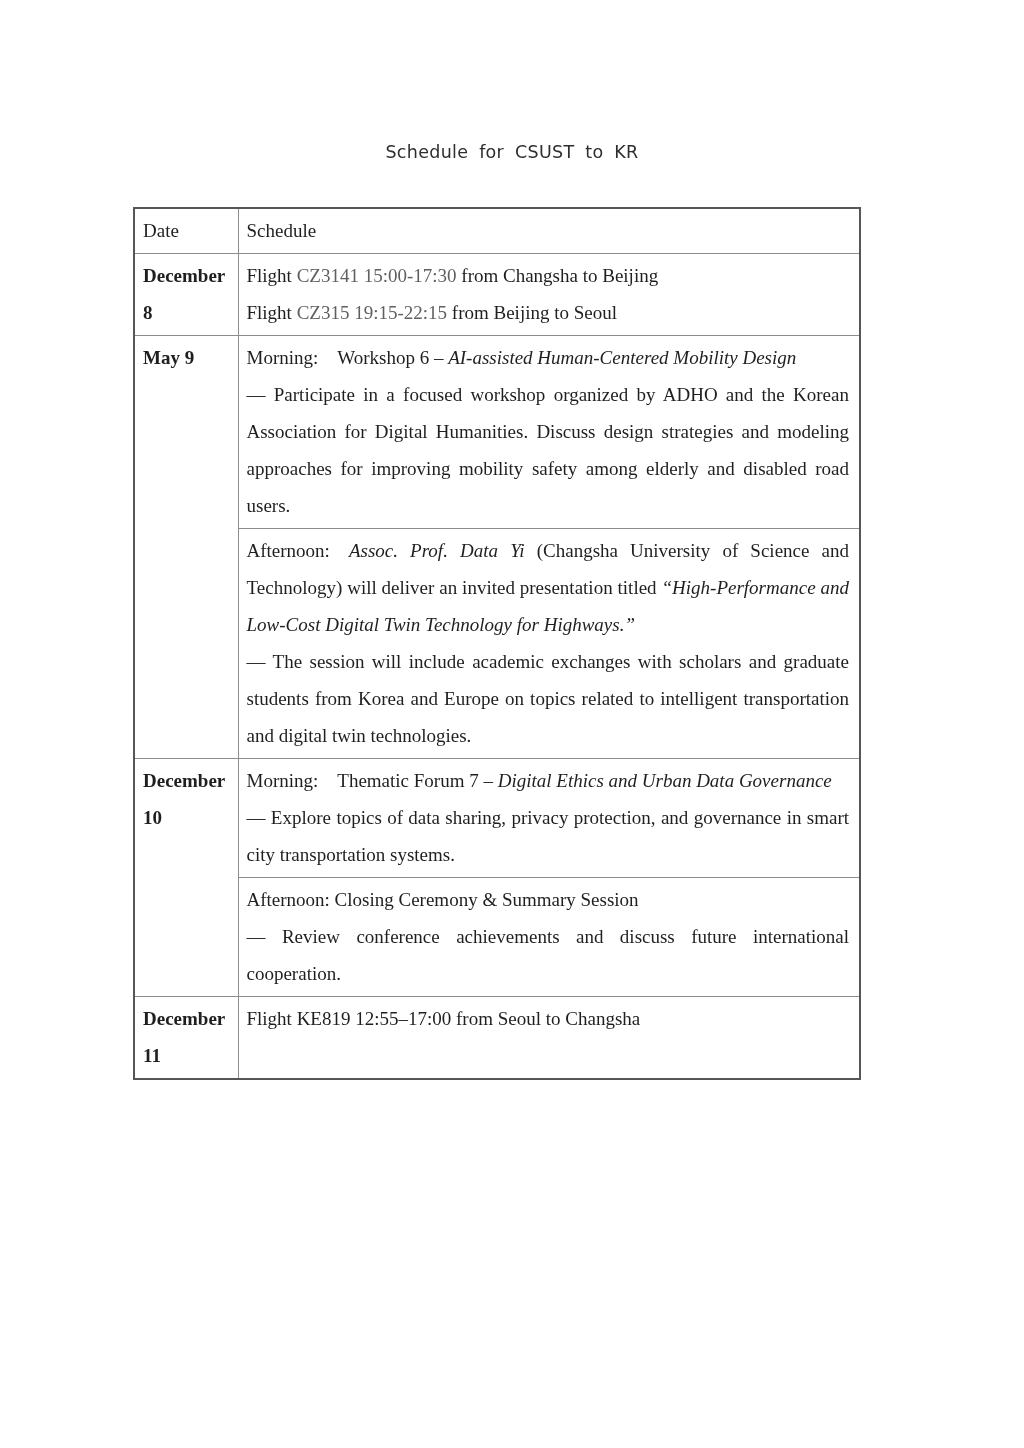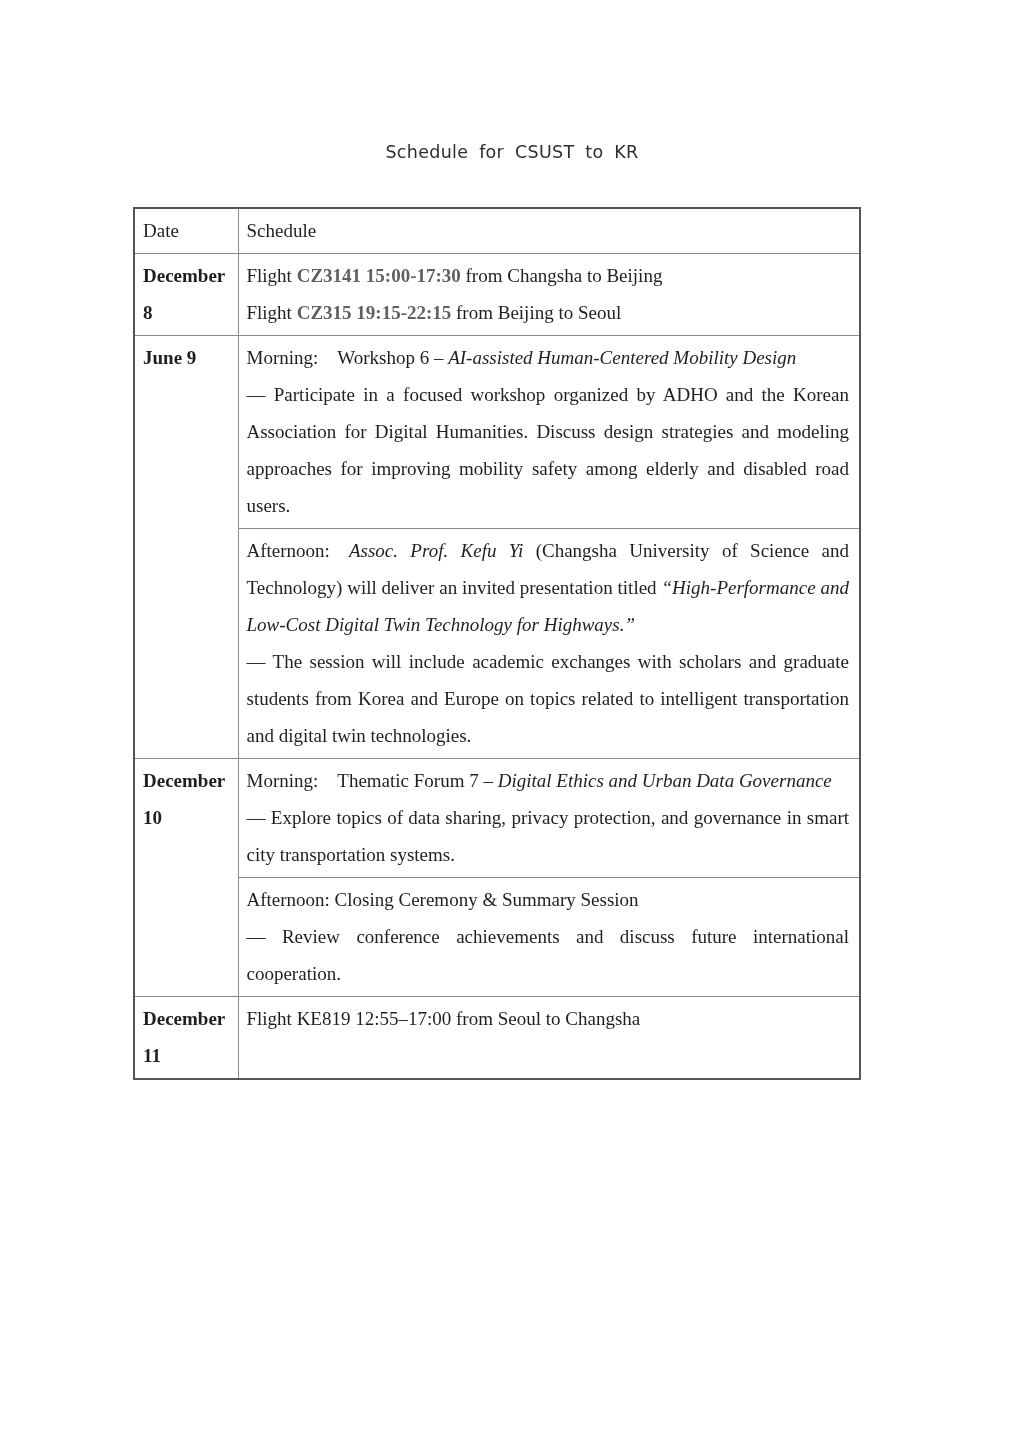--- a/index.html
+++ b/index.html
@@ -44,21 +44,21 @@
     line-height: 30px;
     padding: 4px 10px 4px 8px;
   }
   col.date-col { width: 104px; }
   td.date-cell { line-height: 37px; font-weight: bold; }
   p.para {
     margin: 0;
     text-align: justify;
   }
   .it { font-style: italic; margin-top: 44px; }
-  .muted { color: var(--muted, #606060); font-weight: bold; }
+  .muted { color: var(--muted, #606060); }
 </style>
 </head>
 <body>
 
 <div class="page">
   <div class="doc-title">Schedule for CSUST to KR</div>
 
   <table class="schedule">
     <colgroup>
       <col class="date-col">
@@ -71,29 +71,29 @@
       </tr>
 
     <tr>
           <td class="date-cell" rowspan="1">December 8</td>
           <td class="schedule-cell">
             <p class="para"><span>Flight </span><span class="muted">CZ3141 15:00-17:30</span><span> from Changsha to Beijing</span></p>
             <p class="para"><span>Flight </span><span class="muted">CZ315 19:15-22:15</span><span> from Beijing to Seoul</span></p>
           </td>
         </tr>
         <tr>
-          <td class="date-cell" rowspan="2">June 9</td>
+          <td class="date-cell" rowspan="2">May 9</td>
           <td class="schedule-cell">
             <p class="para"><span>Morning: Workshop 6 – </span><span class="it">AI-assisted Human-Centered Mobility Design</span></p>
             <p class="para"><span>— Participate in a focused workshop organized by ADHO and the Korean Association for Digital Humanities. Discuss design strategies and modeling approaches for improving mobility safety among elderly and disabled road users.</span></p>
           </td>
         </tr>
         <tr>
           <td class="schedule-cell">
-            <p class="para"><span>Afternoon: </span><span class="it">Assoc. Prof. Kefu Yi</span><span> (Changsha University of Science and Technology) will deliver an invited presentation titled </span><span class="it">“High-Performance and Low-Cost Digital Twin Technology for Highways.”</span></p>
+            <p class="para"><span>Afternoon: </span><span class="it">Assoc. Prof. Data Yi</span><span> (Changsha University of Science and Technology) will deliver an invited presentation titled </span><span class="it">“High-Performance and Low-Cost Digital Twin Technology for Highways.”</span></p>
             <p class="para"><span>— The session will include academic exchanges with scholars and graduate students from Korea and Europe on topics related to intelligent transportation and digital twin technologies.</span></p>
           </td>
         </tr>
         <tr>
           <td class="date-cell" rowspan="2">December 10</td>
           <td class="schedule-cell">
             <p class="para"><span>Morning: Thematic Forum 7 – </span><span class="it">Digital Ethics and Urban Data Governance</span></p>
             <p class="para"><span>— Explore topics of data sharing, privacy protection, and governance in smart city transportation systems.</span></p>
           </td>
         </tr>

